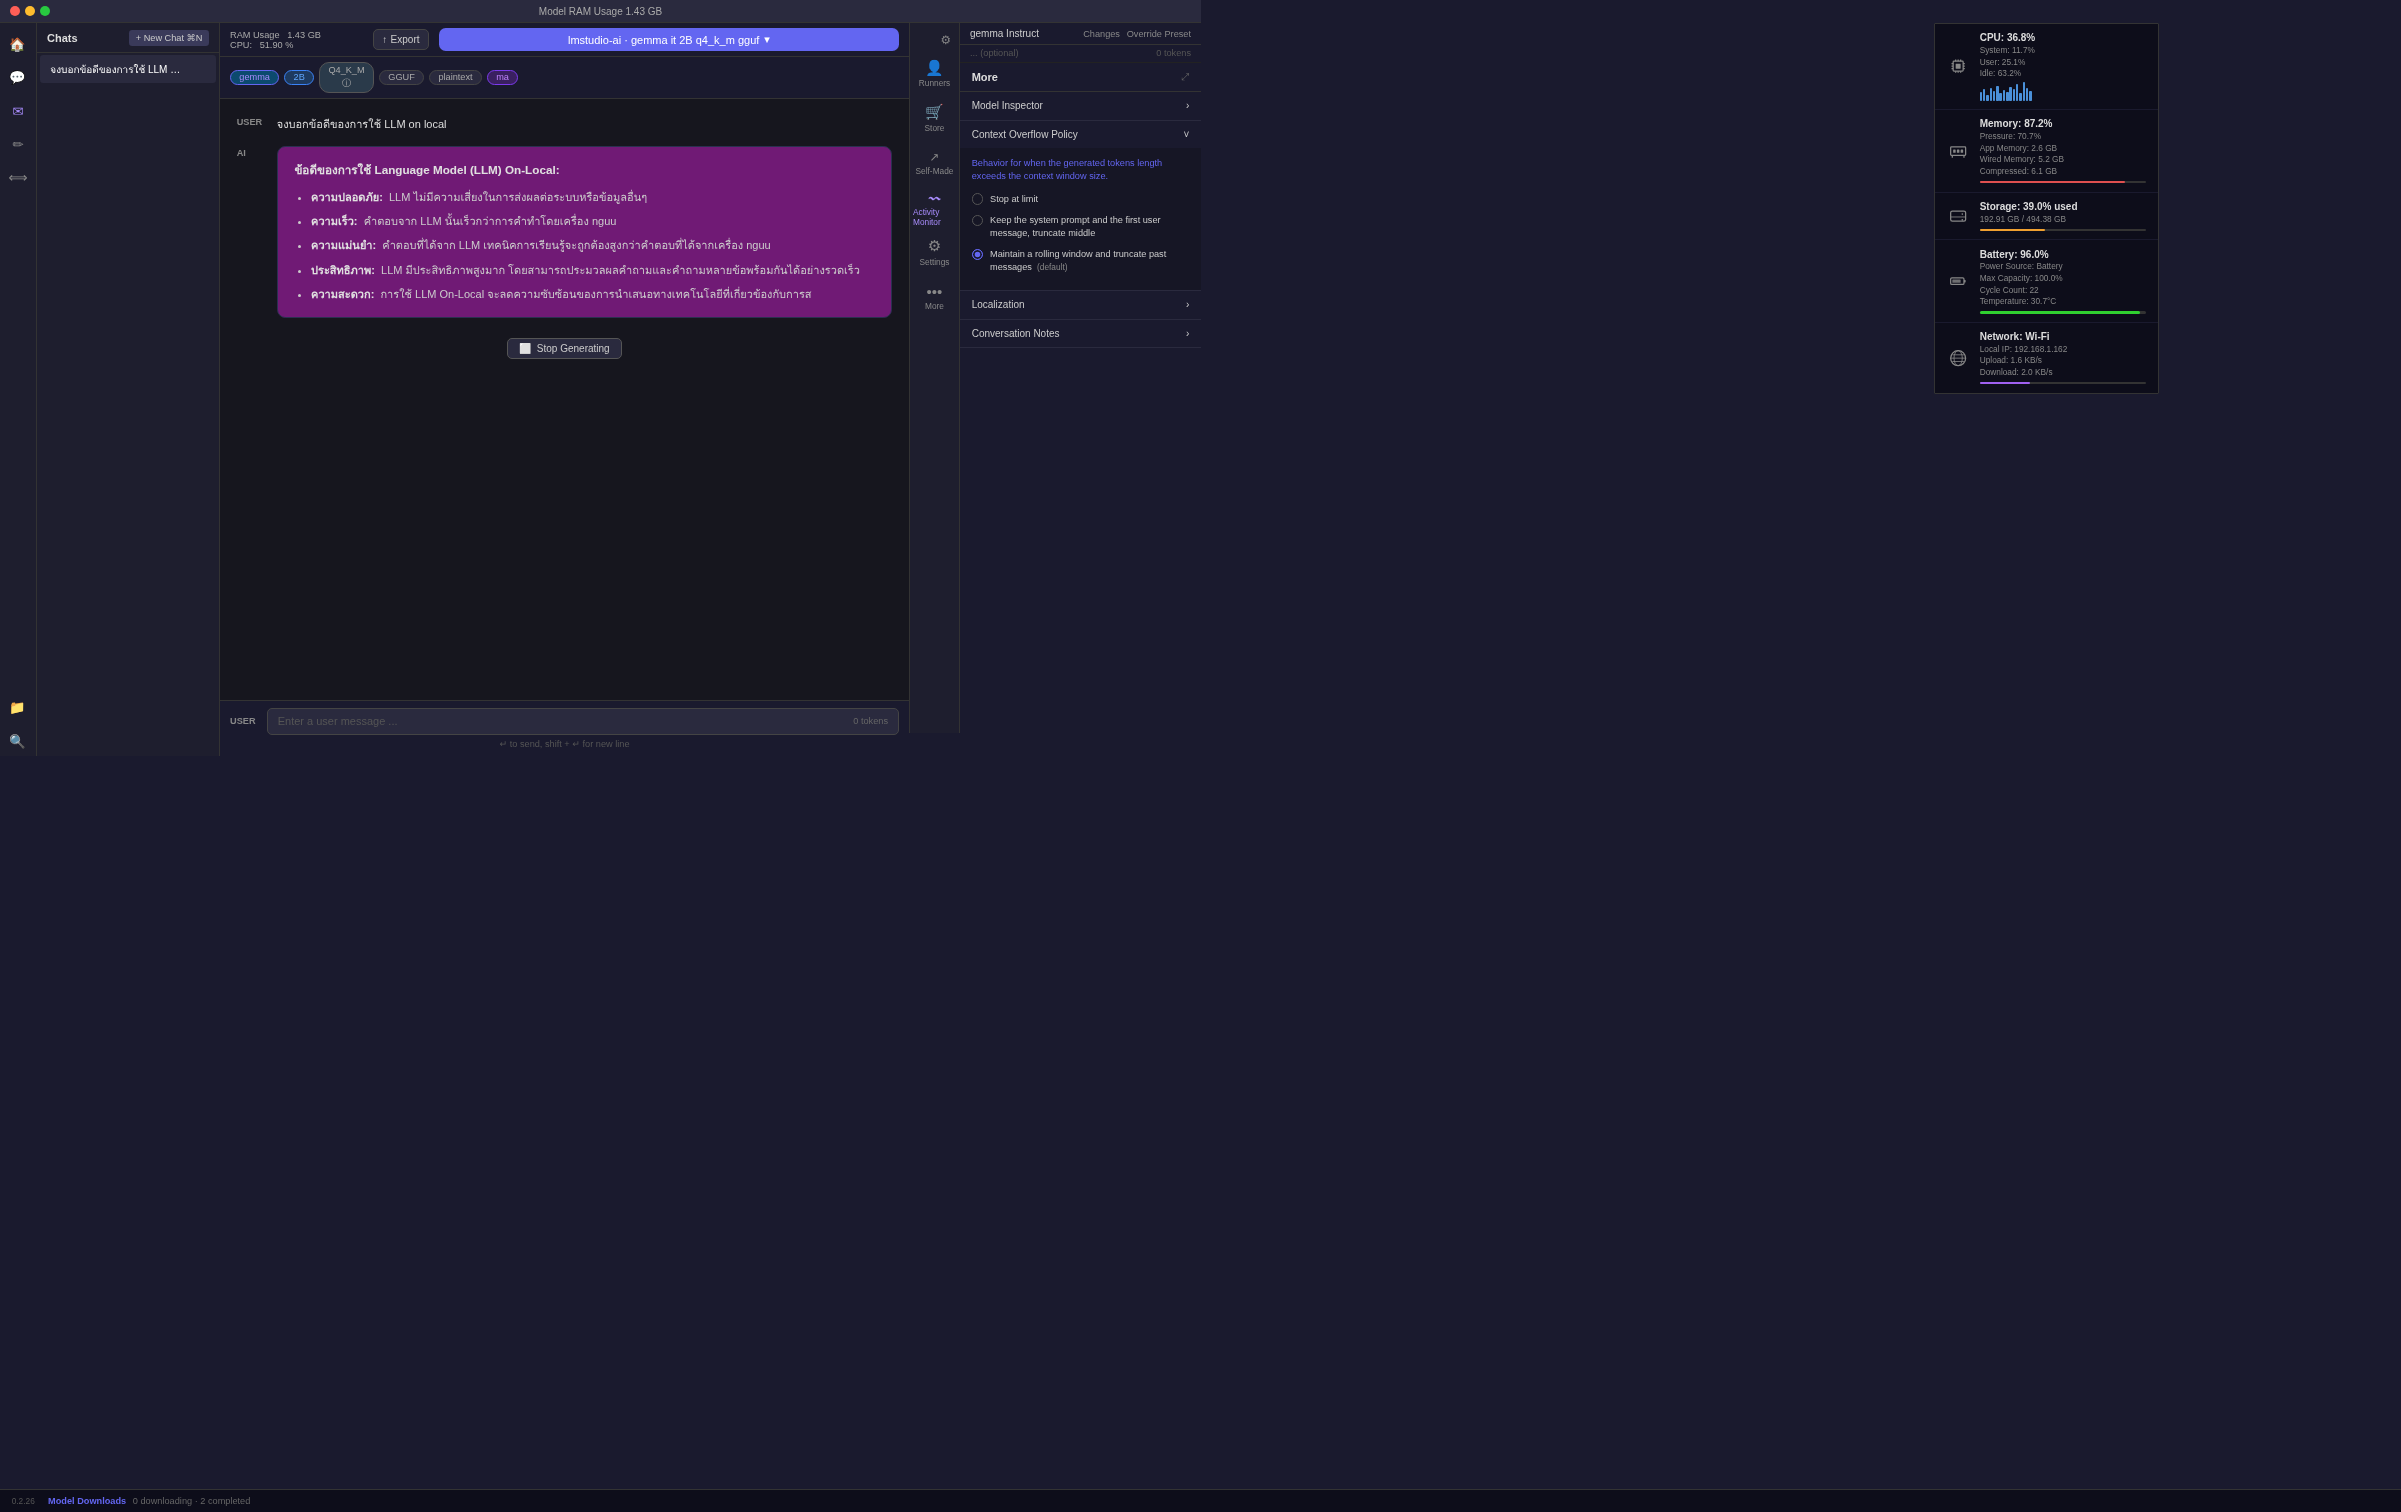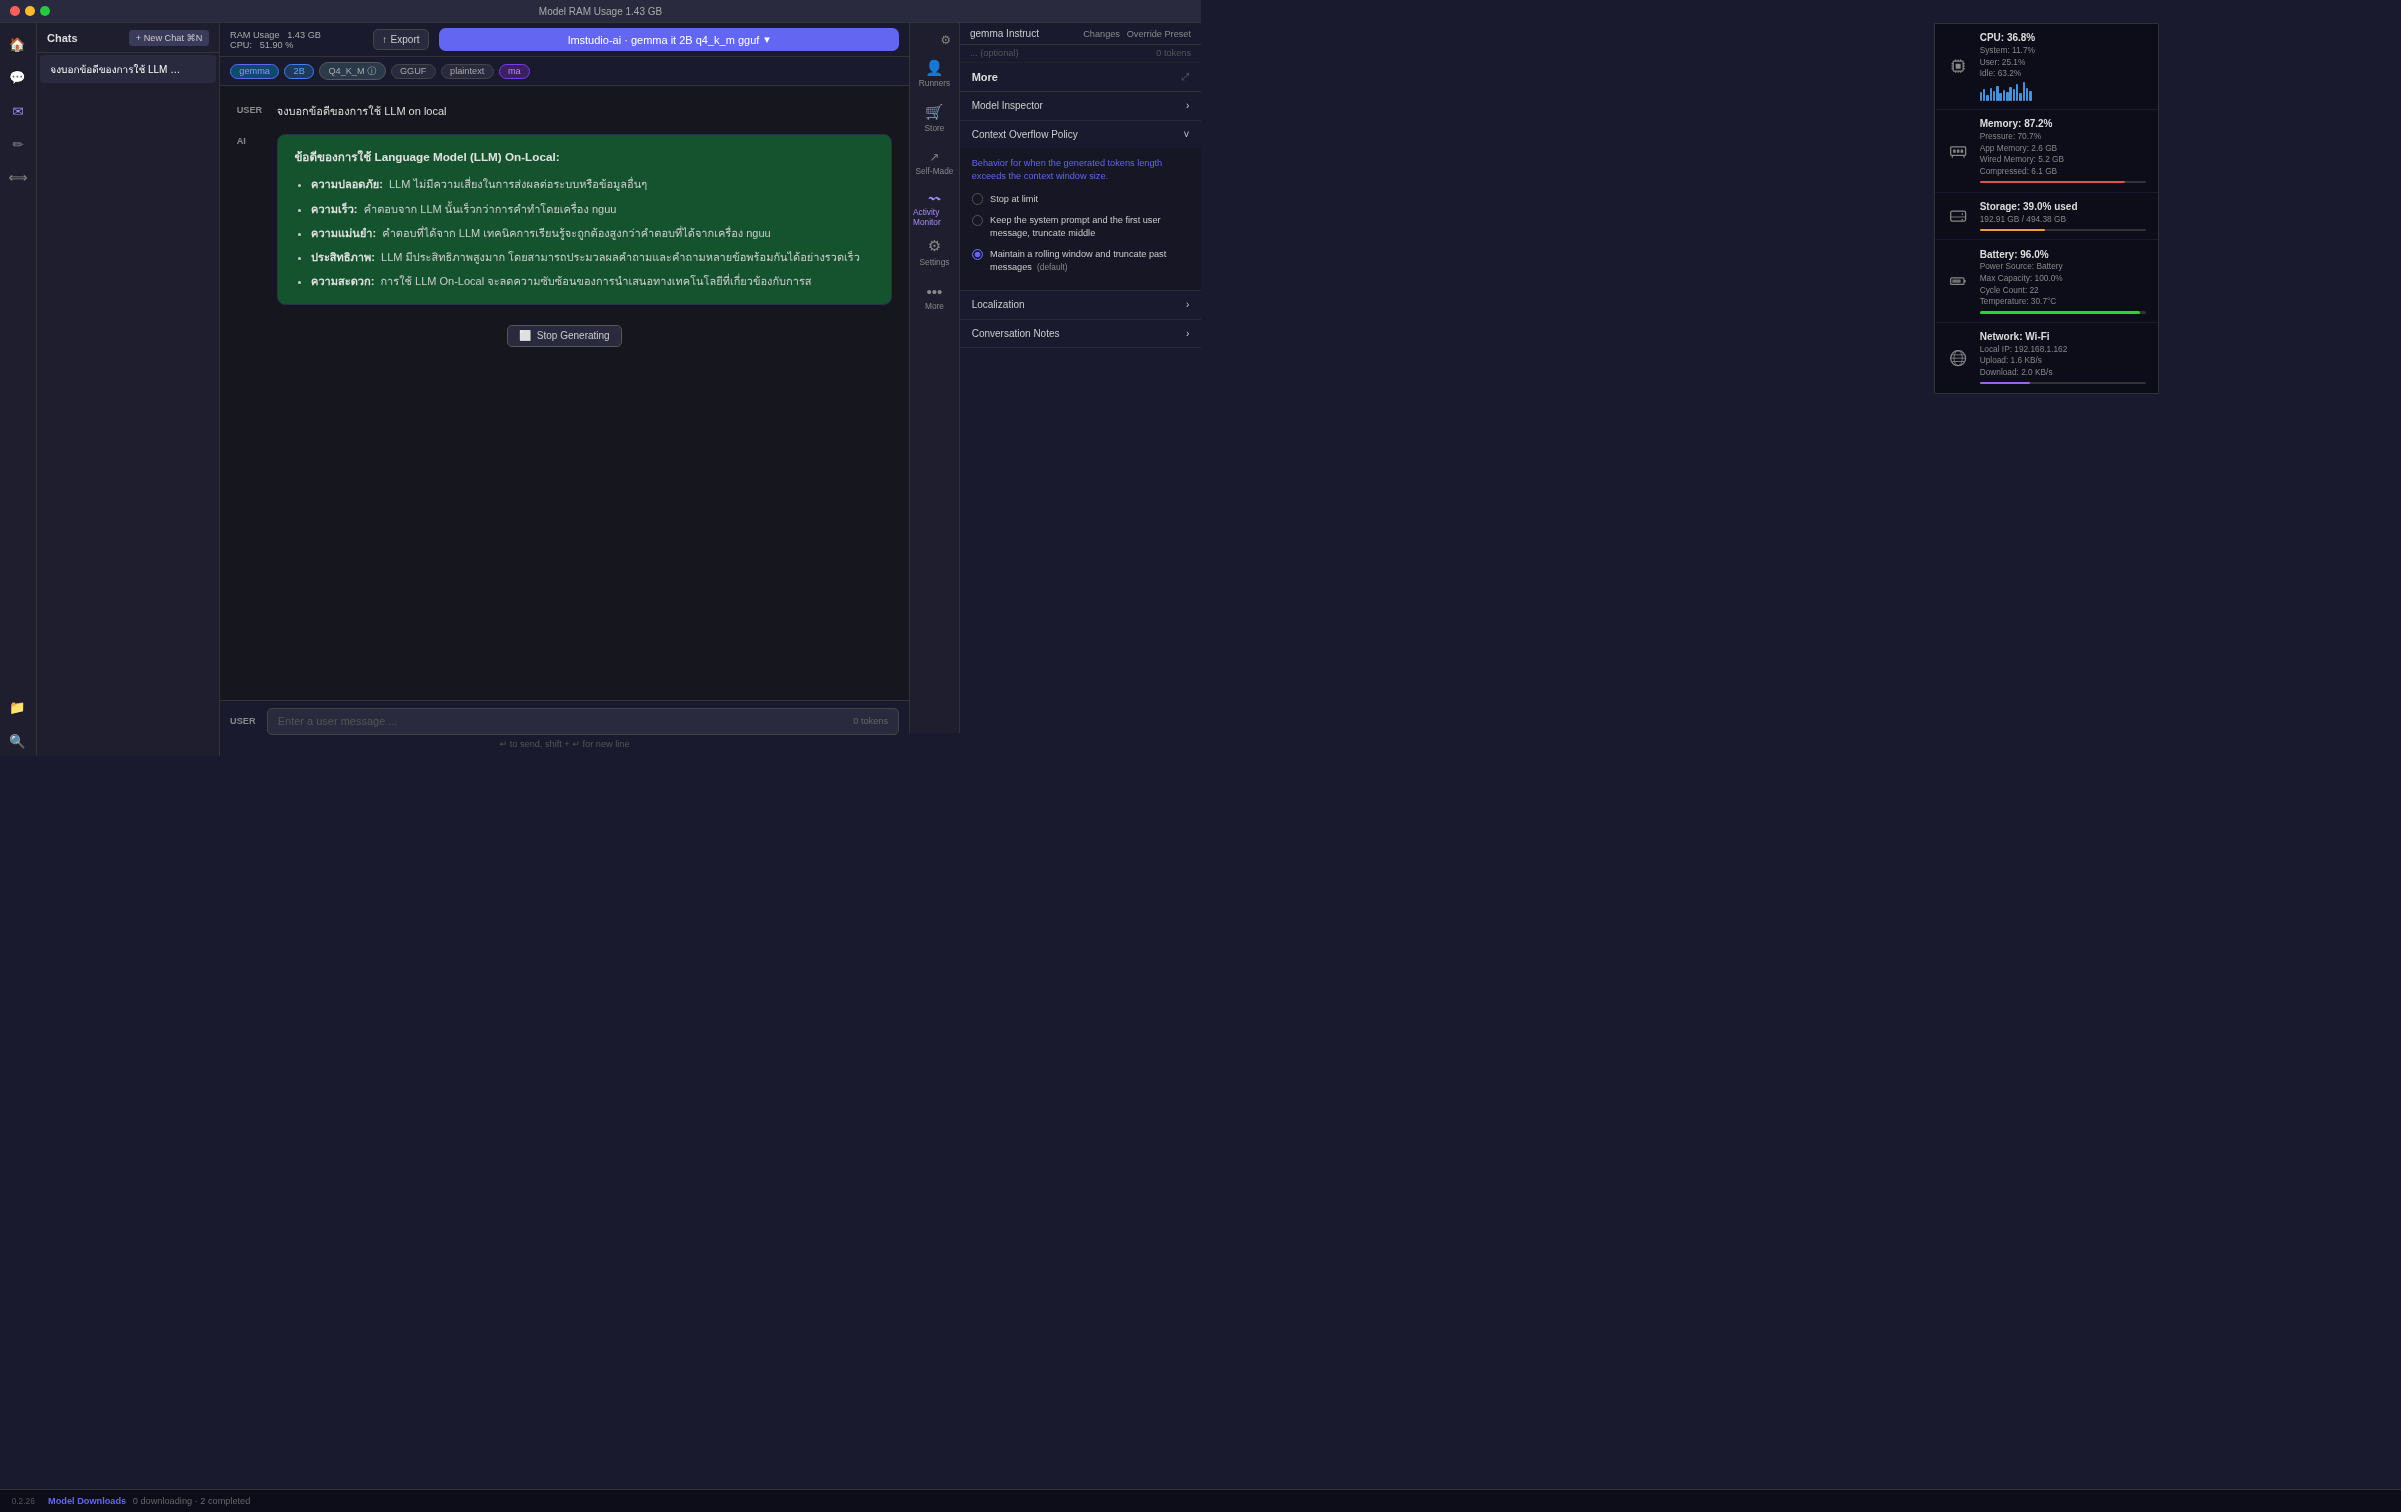--- a/index.html
+++ b/index.html
@@ -184,21 +184,21 @@
       background: #1a1a2e;
     }
     .tag {
       padding: 1.7px 8.3px;
       border-radius: 10px;
       font-size: 9.2px;
       cursor: pointer;
     }
     .tag-purple { background: #0c4a6e; border: 0.8px solid #6366f1; color: #a78bfa; }
     .tag-blue { background: #1e3a5f; border: 0.8px solid #3b82f6; color: #60a5fa; }
-    .tag-teal { background: #1e4040; border: 0.8px solid #14b8a6; color: #2dd4bf; }
+    .tag-teal { background: #1e4040; border: 0.8px solid #14b8a6; color: #2dd4bf; flex-direction: column; }
     .tag-info { background: #2a3a4a; border: 0.8px solid #555; color: #aaa; display: flex; align-items: center; gap: 2.5px; }
     .tag-plain { background: #2a2a3e; border: 0.8px solid #444; color: #aaa; }
     .tag-ma { background: #3a2060; border: 0.8px solid #7c3aed; color: #c084fc; }
 
     
     .chat-area {
       flex: 1;
       overflow-y: auto;
       padding: 16.7px;
       display: flex;
@@ -217,21 +217,21 @@
       min-width: 30px;
       padding-top: 1.7px;
     }
     .message-content {
       flex: 1;
       color: #ddd;
       font-size: 11px;
       line-height: 1.6;
     }
     .ai-bubble {
-      background: #14532d;
+      background: #701a75;
       border: 0.8px solid #2a3050;
       border-radius: 8.3px;
       padding: 13.3px 16.7px;
       flex: 1;
     }
     .ai-bubble h3 {
       font-size: 11.7px;
       font-weight: 600;
       margin-bottom: 10px;
       color: #e0e0e0;

